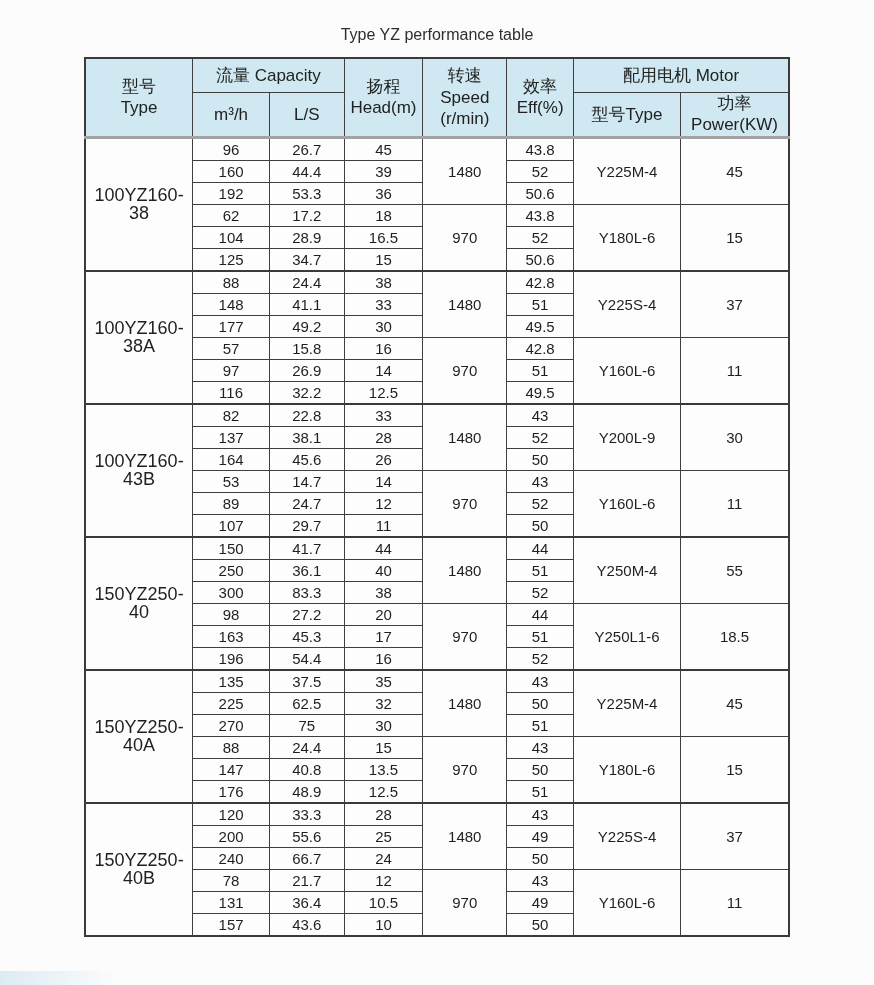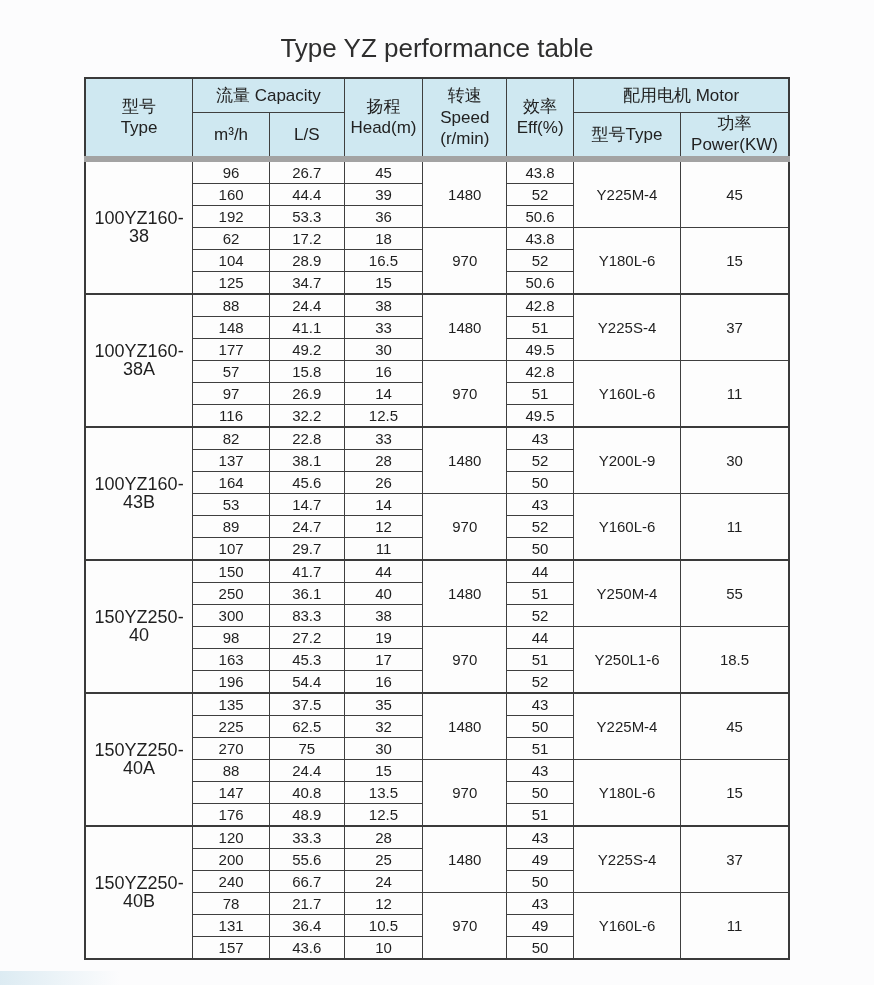--- a/index.html
+++ b/index.html
@@ -10,42 +10,41 @@
     color: #1f1f1f;
     overflow: hidden;
   }
   .page { padding-top: 26px; }
   .title {
     margin: 0; text-align: center;
     font-size: 31px; font-weight: bold;
     color: #c23436; letter-spacing: 2px;
   }
   .subtitle {
-    text-align: center; font-size: 26px; color: #2e2e2e;
-    margin-top: 7px;
+    text-align: center; font-size: 16px; color: #2e2e2e;
   }
   .content { width: 706px; margin: 13px auto 0 auto; }
   table.perf {
     border-collapse: collapse; table-layout: fixed;
     width: 706px; background: #fdfdfd;
     border: 2px solid #3a3a3a;
   }
   .perf th, .perf td {
     border: 1px solid #3f3f3f;
     text-align: center; vertical-align: middle;
     padding: 0; overflow: hidden;
   }
   .perf thead th {
     background: #cfe8f1;
     font-weight: normal; font-size: 17px; color: #222;
     line-height: 1.25;
   }
   .perf thead tr.h1 th { height: 33px; }
   .perf thead tr.h2 th { height: 31px; }
-  .perf thead { border-bottom: 6px solid #a3a3a3; }
+  .perf thead { border-bottom: 3px solid #a3a3a3; }
   .perf td { height: 21px; font-size: 15px; line-height: 1; }
   .perf td.model { font-size: 18px; }
   .perf tr.block-start td { border-top: 2px solid #3a3a3a; }
   .bl-tint {
     position: absolute; left: 0; bottom: 0; width: 120px; height: 14px;
     background: linear-gradient(90deg, #cfe4ee, rgba(207,228,238,0));
     opacity: .7;
   }
 </style>
 </head>
@@ -243,21 +242,21 @@
           </tr>
           <tr>
             <td>300</td>
             <td>83.3</td>
             <td>38</td>
             <td>52</td>
           </tr>
           <tr>
             <td>98</td>
             <td>27.2</td>
-            <td>19</td>
+            <td>20</td>
             <td rowspan="3">970</td>
             <td>44</td>
             <td rowspan="3">Y250L1-6</td>
             <td rowspan="3">18.5</td>
           </tr>
           <tr>
             <td>163</td>
             <td>45.3</td>
             <td>17</td>
             <td>51</td>

